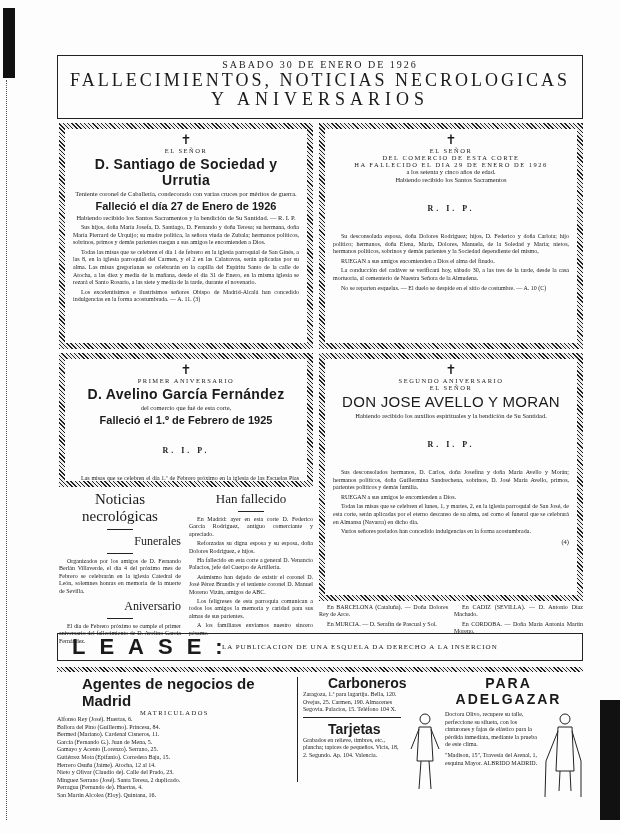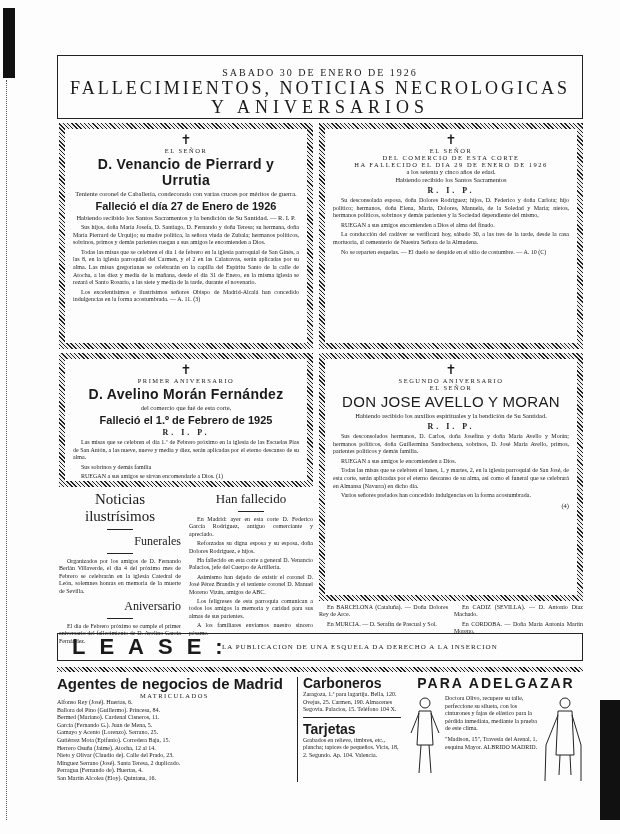--- a/index.html
+++ b/index.html
@@ -7,52 +7,52 @@
     width: 620px; height: 834px; background: #fdfdfd; position: relative; overflow: hidden;
     font-family: "Liberation Serif", serif; color: #1a1a1a;
   }
   .page-edge { position: absolute; left: 0; top: 0; width: 18px; height: 834px; }
   .page-edge .bar { position: absolute; left: 3px; top: 8px; width: 12px; height: 70px; background: #111; }
   .page-edge .dots { position: absolute; left: 6px; top: 80px; width: 2px; height: 740px; border-left: 1px dotted #555; }
   .right-edge { position: absolute; right: 0; top: 700px; width: 20px; height: 120px; background: #111; }
 
   .sheet { position: absolute; left: 57px; top: 55px; width: 526px; }
   .header-box { border: 1.5px solid #222; height: 62px; text-align: center; position: relative; }
-  .header-date { font-size: 10px; letter-spacing: 2px; margin-top: 11px; }
+  .header-date { font-size: 10px; letter-spacing: 2px; margin-top: 3px; }
   .header-title { font-size: 18px; letter-spacing: 3px; line-height: 20px; }
   .header-title2 { font-size: 18px; letter-spacing: 5px; line-height: 18px; }
 
   .hatch {
     background: repeating-linear-gradient(45deg, #222 0 1px, #eee 1px 3px),
                 repeating-linear-gradient(-45deg, #333 0 1px, transparent 1px 3px);
   }
   .notice { position: absolute; padding: 6px; box-sizing: border-box; }
   .notice .inner { background: #fdfdfd; width: 100%; height: 100%; box-sizing: border-box; padding: 4px 8px; text-align: center; overflow: hidden; }
   .cross { font-size: 13px; line-height: 14px; }
   .small-caps { font-size: 6.5px; letter-spacing: 1.5px; text-transform: uppercase; }
   .name { font-family: "Liberation Sans", sans-serif; font-weight: bold; font-size: 14px; letter-spacing: .3px; margin: 2px 0; }
   .name-light { font-family: "Liberation Sans", sans-serif; font-size: 15px; letter-spacing: .3px; margin: 2px 0; }
   .died { font-family: "Liberation Sans", sans-serif; font-weight: bold; font-size: 11px; margin: 2px 0; }
   .sub { font-size: 6.5px; line-height: 8px; }
-  .rip { font-weight: bold; font-size: 8px; letter-spacing: 3px; margin: 2px 0; }
+  .rip { font-weight: bold; font-size: 8px; letter-spacing: 3px; margin: 20px 0; }
   .body-text { font-size: 6px; line-height: 7.6px; text-align: justify; margin: 2px 0; text-indent: 8px; }
   .right-ref { text-align: right; font-size: 6.5px; }
 
   .col-title { font-size: 15px; text-align: center; }
   .col-sub { font-size: 12px; text-align: right; margin: 4px 0 2px; }
   .rule-short { width: 26px; border-top: 1.5px solid #222; margin: 4px auto; }
   .col-text { font-size: 6px; line-height: 7.4px; text-align: justify; text-indent: 8px; margin: 0 0 2px; }
 
   .lease-box { position: absolute; left: 0; top: 578px; width: 526px; height: 28px; border-top: 1.5px solid #222; border-bottom: 1.5px solid #222; border-left: 1px solid #222; border-right: 1px solid #222; box-sizing: border-box; display: flex; align-items: center; }
   .lease-word { font-family: "Liberation Sans", sans-serif; font-weight: bold; font-size: 22px; letter-spacing: 14px; width: 150px; padding-left: 14px; }
   .lease-text { font-size: 7px; letter-spacing: 1px; line-height: 10px; }
 
   .ads { position: absolute; left: 0; top: 612px; width: 526px; }
   .ads-hatch { height: 5px; width: 526px; }
-  .ad-col-title { font-family: "Liberation Sans", sans-serif; font-weight: bold; font-size: 14px; }
+  .ad-col-title { font-family: "Liberation Sans", sans-serif; font-weight: bold; font-size: 14px; margin-left: 25px; }
   .ad-text { font-size: 6px; line-height: 7.6px; }
 </style>
 </head>
 <body>
 
 <div class="page-edge">
   <div class="bar"></div>
   <div class="dots"></div>
 </div>
 <div class="right-edge"></div>
@@ -62,21 +62,21 @@
   <div class="header-box">
     <div class="header-date">SABADO 30 DE ENERO DE 1926</div>
     <div class="header-title">FALLECIMIENTOS, NOTICIAS NECROLOGICAS</div>
     <div class="header-title2">Y ANIVERSARIOS</div>
   </div>
 
   <div class="notice hatch" style="left:2px; top:68px; width:254px; height:226px;">
     <div class="inner">
       <div class="cross">✝</div>
       <div class="small-caps">EL SEÑOR</div>
-      <div class="name">D. Venancio de Pierrard y Urrutia</div>
+      <div class="name">D. Santiago de Sociedad y Urrutia</div>
       <div class="sub">Teniente coronel de Caballería, condecorado con varias cruces por méritos de guerra.</div>
       <div class="died">Falleció el día 27 de Enero de 1926</div>
       <div class="sub">Habiendo recibido los Santos Sacramentos y la bendición de Su Santidad. — R. I. P.</div>
       <p class="body-text">Sus hijos, doña María Josefa, D. Santiago, D. Fernando y doña Teresa; su hermana, doña María Pierrard de Urquijo; su madre política, la señora viuda de Zubala; hermanos políticos, sobrinos, primos y demás parientes ruegan a sus amigos le encomienden a Dios.</p>
       <p class="body-text">Todas las misas que se celebren el día 1 de febrero en la iglesia parroquial de San Ginés, a las 8, en la iglesia parroquial del Carmen, y el 2 en las Calatravas, serán aplicadas por su alma. Las misas gregorianas se celebrarán en la capilla del Espíritu Santo de la calle de Atocha, a las diez y media de la mañana, desde el día 31 de Enero, en la misma iglesia se rezará el Santo Rosario, a las siete y media de la tarde, durante el novenario.</p>
       <p class="body-text">Los excelentísimos e ilustrísimos señores Obispo de Madrid-Alcalá han concedido indulgencias en la forma acostumbrada. — A. 11. (3)</p>
     </div>
   </div>
 
   <div class="notice hatch" style="left:262px; top:68px; width:264px; height:226px;">
@@ -92,21 +92,21 @@
       <p class="body-text">RUEGAN a sus amigos encomienden a Dios el alma del finado.</p>
       <p class="body-text">La conducción del cadáver se verificará hoy, sábado 30, a las tres de la tarde, desde la casa mortuoria, al cementerio de Nuestra Señora de la Almudena.</p>
       <p class="body-text">No se reparten esquelas. — El duelo se despide en el sitio de costumbre. — A. 10 (C)</p>
     </div>
   </div>
 
   <div class="notice hatch" style="left:2px; top:298px; width:254px; height:134px;">
     <div class="inner">
       <div class="cross">✝</div>
       <div class="small-caps">PRIMER ANIVERSARIO</div>
-      <div class="name">D. Avelino Morán Fernández</div>
+      <div class="name">D. Avelino García Fernández</div>
       <div class="sub">del comercio que fué de esta corte,</div>
       <div class="died">Falleció el 1.º de Febrero de 1925</div>
       <div class="rip">R. I. P.</div>
       <p class="body-text">Las misas que se celebren el día 1.º de Febrero próximo en la iglesia de las Escuelas Pías de San Antón, a las nueve, nueve y media y diez, serán aplicadas por el eterno descanso de su alma.</p>
       <p class="body-text">Sus sobrinos y demás familia</p>
       <p class="body-text">RUEGAN a sus amigos se sirvan encomendarle a Dios. (1)</p>
     </div>
   </div>
 
   <div class="notice hatch" style="left:262px; top:298px; width:264px; height:248px;">
@@ -119,21 +119,21 @@
       <div class="rip">R. I. P.</div>
       <p class="body-text">Sus desconsolados hermanos, D. Carlos, doña Josefina y doña María Avello y Morán; hermanos políticos, doña Guillermina Sandrechena, sobrinos, D. José María Avello, primos, parientes políticos y demás familia.</p>
       <p class="body-text">RUEGAN a sus amigos le encomienden a Dios.</p>
       <p class="body-text">Todas las misas que se celebren el lunes, 1, y martes, 2, en la iglesia parroquial de San José, de esta corte, serán aplicadas por el eterno descanso de su alma, así como el funeral que se celebrará en Almansa (Navarra) en dicho día.</p>
       <p class="body-text">Varios señores prelados han concedido indulgencias en la forma acostumbrada.</p>
       <div class="right-ref">(4)</div>
     </div>
   </div>
 
   <div style="position:absolute; left:2px; top:436px; width:122px;">
-    <div class="col-title">Noticias ilustrísimos</div>
+    <div class="col-title">Noticias necrológicas</div>
     <div class="rule-short"></div>
     <div class="col-sub">Funerales</div>
     <div class="rule-short"></div>
     <p class="col-text">Organizados por los amigos de D. Fernando Berlán Villaverde, el día 4 del próximo mes de Febrero se celebrarán en la iglesia Catedral de León, solemnes honras en memoria de la muerte de Sevilla.</p>
     <div class="col-sub">Aniversario</div>
     <div class="rule-short"></div>
     <p class="col-text">El día de Febrero próximo se cumple el primer aniversario del fallecimiento de D. Avelino García Fernández.</p>
   </div>
 
   <div style="position:absolute; left:132px; top:436px; width:124px;">

